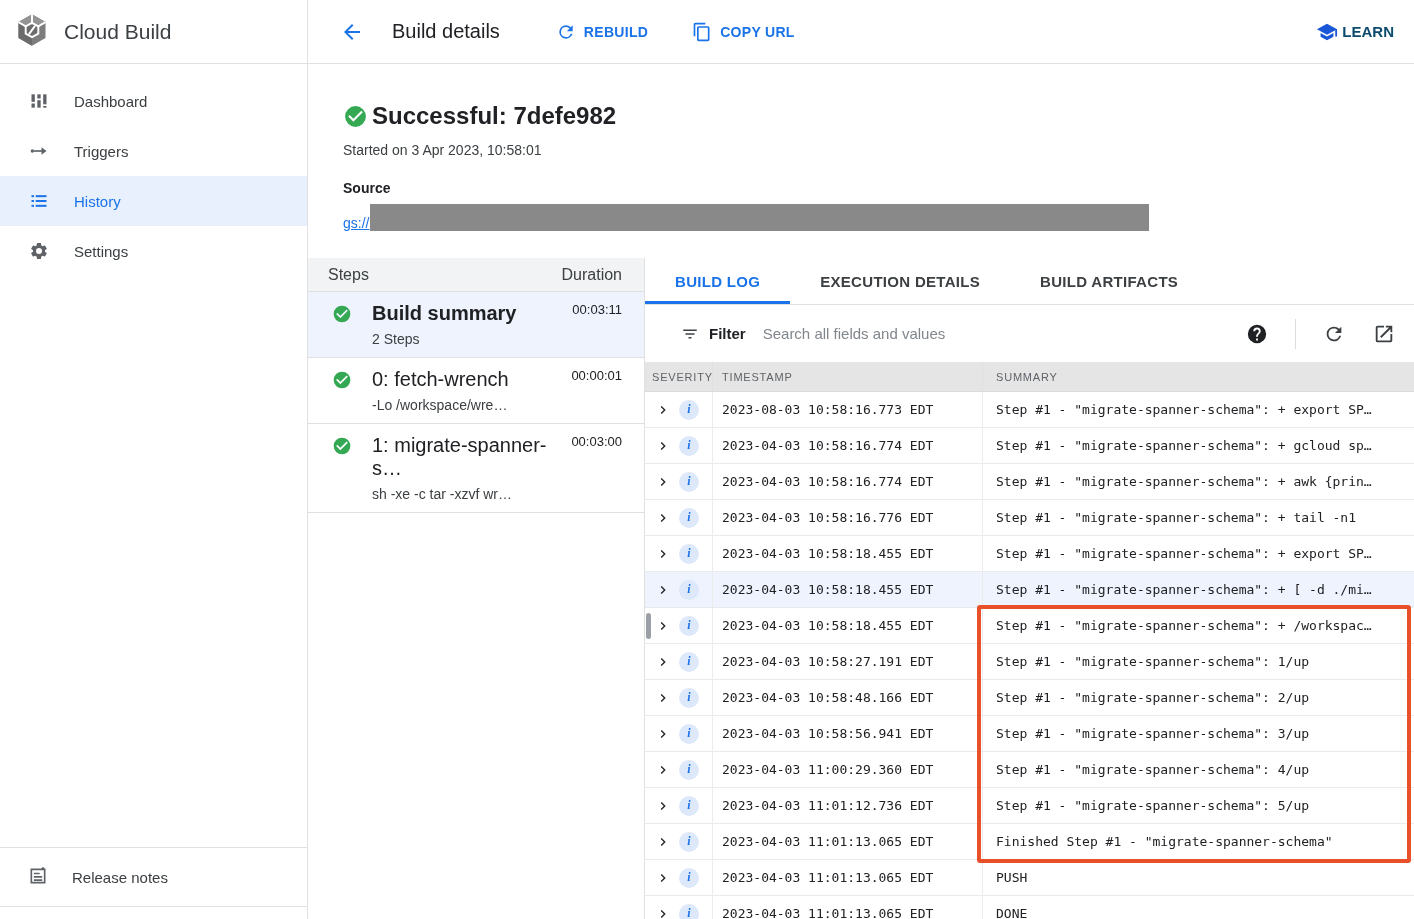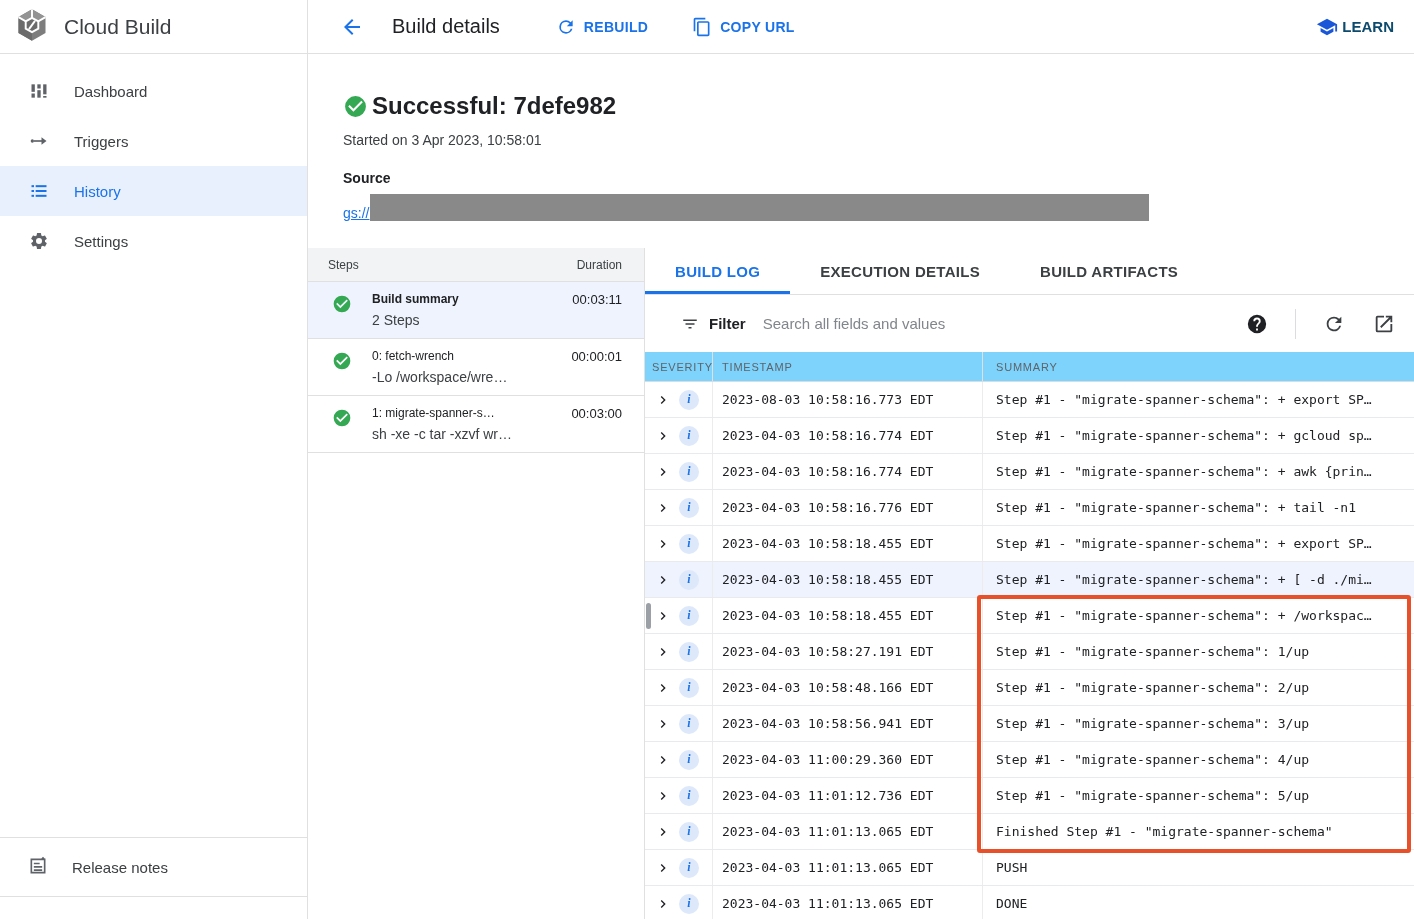--- a/index.html
+++ b/index.html
@@ -1,19 +1,19 @@
 <!DOCTYPE html>
 <html><head>
 <meta charset="utf-8">
 <style>
   * { box-sizing: border-box; margin: 0; padding: 0; }
   html,body { width:1414px; height:919px; overflow:hidden; }
   body { font-family:"Liberation Sans", sans-serif; color:#202124; background:#fff; }
 
-  .appbar { display:flex; height:54px; border-bottom:1px solid #e0e0e0; }
+  .appbar { display:flex; height:64px; border-bottom:1px solid #e0e0e0; }
   .appbar-left { width:308px; display:flex; align-items:center; gap:14px; padding-left:14px; border-right:1px solid #e0e0e0; }
   .app-title { font-size:21px; color:#3c4043; }
   .appbar-main { flex:1; display:flex; align-items:center; }
   .back-btn { margin-left:30px; width:28px; height:28px; display:flex; align-items:center; justify-content:center; cursor:pointer; }
   .page-title { font-size:20px; color:#202124; margin-left:26px; }
   .hbtn { display:flex; align-items:center; gap:8px; color:#1a73e8; font-size:14px; font-weight:bold; letter-spacing:.3px; margin-left:56px; cursor:pointer; }
   .hbtn.copy { margin-left:44px; }
   .learn { margin-left:auto; margin-right:20px; display:flex; align-items:center; gap:4px; color:#0c4a6e; font-size:15px; font-weight:bold; cursor:pointer; }
 
   .shell { display:flex; height:865px; }
@@ -33,48 +33,48 @@
   .started { font-size:14px; color:#3c4043; margin-top:12px; }
   .source-label { font-size:14px; font-weight:bold; margin-top:22px; }
   .source-row { display:flex; align-items:flex-end; margin-top:8px; }
   .source-link { font-size:14px; color:#1a73e8; text-decoration:underline; cursor:pointer; }
   .redaction { width:779px; height:27px; background:#898989; margin-left:1px; }
 
   .split { flex:1; display:flex; overflow:hidden; }
 
   
   .steps-panel { width:337px; border-right:1px solid #e0e0e0; }
-  .steps-head { height:34px; background:#f1f3f4; border-bottom:1px solid #e0e0e0; display:flex; align-items:center; padding:0 22px 0 20px; font-size:12px; color:#3c4043; }
+  .steps-head { height:34px; background:#f1f3f4; border-bottom:1px solid #e0e0e0; display:flex; align-items:center; padding:0 22px 0 20px; font-size:16px; color:#3c4043; }
   .steps-head .dur { margin-left:auto; }
   .step-row { display:flex; padding:10px 22px 10px 24px; border-bottom:1px solid #e0e0e0; cursor:pointer; }
   .step-row.selected { background:#eef3fd; }
   .step-check { width:20px; height:20px; margin-top:2px; flex:none; }
   .step-texts { margin-left:20px; min-width:0; }
-  .step-title { font-size:12px; }
+  .step-title { font-size:20px; }
   .step-row.selected .step-title { font-weight:bold; }
   .step-sub { font-size:14px; color:#3c4043; margin-top:6px; white-space:nowrap; }
   .step-dur { margin-left:auto; font-size:13px; padding-left:8px; }
 
   
   .log-panel { flex:1; display:flex; flex-direction:column; min-width:0; }
   .tabs { height:47px; display:flex; border-bottom:1px solid #e0e0e0; }
   .tab { padding:0 30px; display:flex; align-items:center; font-size:15px; font-weight:bold; letter-spacing:.3px; color:#3c4043; position:relative; cursor:pointer; }
   .tab.active { color:#1a73e8; }
   .tab.active::after { content:""; position:absolute; left:0; right:0; bottom:0; height:3px; background:#1a73e8; }
 
   .filterbar { height:57px; display:flex; align-items:center; padding:0 18px 0 36px; }
   .filter-label { display:flex; align-items:center; gap:10px; font-size:15px; font-weight:bold; color:#202124; }
   .filter-input { flex:1; border:none; outline:none; font-size:15px; margin-left:17px; color:#202124; font-family:"Liberation Sans",sans-serif; }
   .filter-input::placeholder { color:#80868b; }
   .fb-icons { display:flex; align-items:center; gap:26px; }
   .fb-divider { width:1px; height:30px; background:#dadce0; }
   .icon-btn { width:24px; height:24px; display:flex; align-items:center; justify-content:center; cursor:pointer; }
 
   .log-table { flex:1; position:relative; overflow:hidden; font-family:"DejaVu Sans Mono", monospace; }
-  .lt-head { height:30px; background:#7dd3fc; display:flex; font-family:"Liberation Sans",sans-serif; font-size:11px; letter-spacing:.8px; color:#5f6368; border-bottom:1px solid #dadce0; }
+  .lt-head { height:30px; background:#e5e5e5; display:flex; font-family:"Liberation Sans",sans-serif; font-size:11px; letter-spacing:.8px; color:#5f6368; border-bottom:1px solid #dadce0; }
   .lt-head > div { display:flex; align-items:center; }
   .col-sev { width:68px; padding-left:7px; border-right:1px solid #e0e0e0; flex:none; }
   .col-ts  { width:270px; padding-left:9px; border-right:1px solid #e0e0e0; flex:none; }
   .col-sum { flex:1; padding-left:13px; min-width:0; }
   .log-row { height:36px; display:flex; border-bottom:1px solid #e8eaed; font-size:13px; color:#202124; position:relative; cursor:pointer; }
   .log-row > div { display:flex; align-items:center; overflow:hidden; }
   .log-row .col-sev { gap:8px; padding-left:10px; border-right:1px solid #ececec; }
   .log-row .col-ts { border-right:1px solid #ececec; }
   .log-row.hl { background:#eef3fd; }
   .log-row .sum-text, .log-row .ts-text { white-space:nowrap; }

